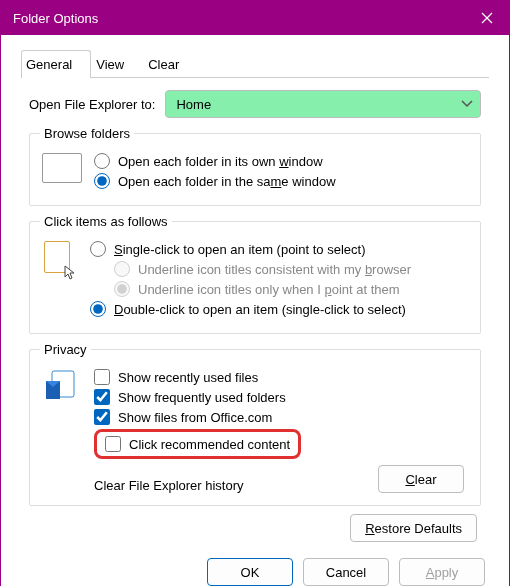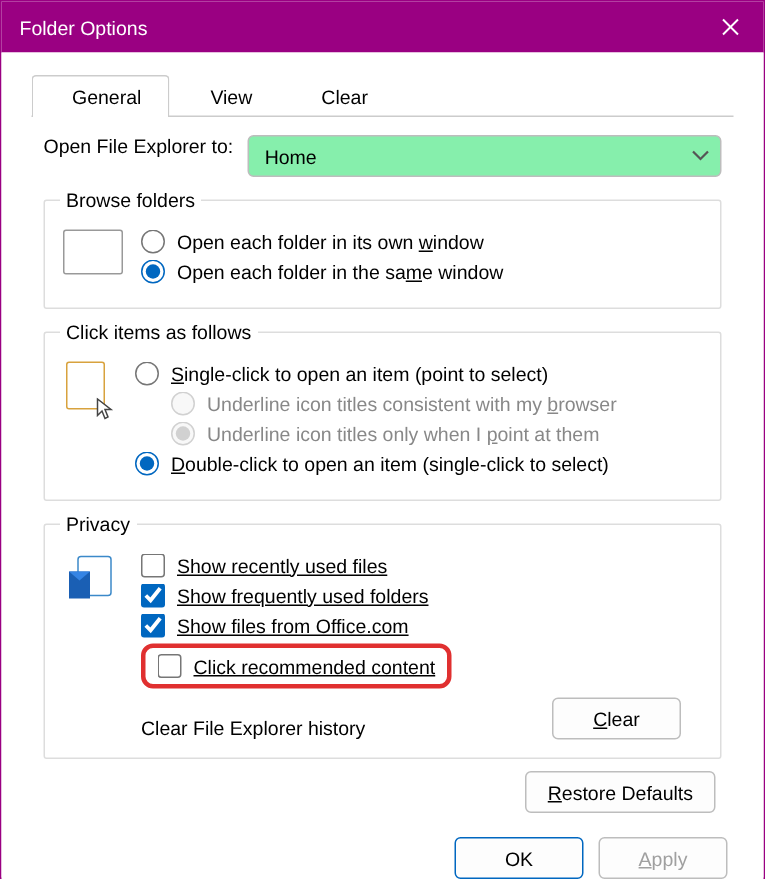--- a/index.html
+++ b/index.html
@@ -5,44 +5,44 @@
   * { box-sizing: border-box; font-family: "Segoe UI", Arial, sans-serif; }
   html, body { margin: 0; padding: 0; }
   body { width: 510px; height: 586px; background: #f0f0f0; }
   .window { width: 510px; height: 586px; background: #fff; border: 1px solid #9a0082; display: flex; flex-direction: column; }
   .titlebar { height: 34px; background: #9a0082; color: #fff; display: flex; align-items: center; padding: 0 0 0 12px; font-size: 13px; font-weight: 400; }
   .titlebar .title { flex: 1; }
   .close-btn { display: flex; align-items: center; justify-content: center; width: 44px; height: 34px; cursor: pointer; }
   .close-btn svg { stroke: #fff; stroke-width: 1.3; }
   .client { flex: 1; background: #fff; padding: 10px 12px 10px 12px; display: flex; flex-direction: column; }
   .tabs { display: flex; border-bottom: 1px solid #ccc; margin: 4px 8px 0 8px; }
-  .tab { padding: 6px 18px 6px 26px; font-size: 13px; border: 1px solid transparent; border-bottom: none; position: relative; top: 1px; color: #000; cursor: pointer; }
+  .tab { padding: 6px 18px 6px 4px; font-size: 13px; border: 1px solid transparent; border-bottom: none; position: relative; top: 1px; color: #000; cursor: pointer; }
   .tab.active { border-color: #ccc; background: #fff; border-top-left-radius: 3px; border-top-right-radius: 3px; }
   .tab:not(.active) { background: transparent; }
   .tabcontent { flex: 1; padding: 12px 16px 8px 16px; font-size: 13px; color: #000; }
-  .row-open { display: flex; margin-bottom: 8px; }
+  .row-open { display: flex; align-items: center; margin-bottom: 8px; }
   .row-open label { margin-right: 10px; }
   .select-wrap { flex: 1; position: relative; }
   .select { width: 100%; height: 28px; border: 1px solid #bdbdbd; border-radius: 4px; padding: 0 26px 0 10px; font-size: 13px; background: #86efac; display: flex; align-items: center; cursor: pointer; }
   .select-chevron { position: absolute; right: 8px; top: 50%; transform: translateY(-50%); pointer-events: none; }
-  fieldset { border: 1px solid #ddd; border-radius: 2px; margin: 8px 0; padding: 8px 26px 12px 10px; position: relative; }
+  fieldset { border: 1px solid #ddd; border-radius: 2px; margin: 8px 0; padding: 8px 16px 12px 10px; position: relative; }
   fieldset legend { font-size: 13px; padding: 0 4px; color: #000; }
   .folder-row { display: flex; align-items: flex-start; }
   .folder-icon { width: 40px; height: 30px; border: 1px solid #999; border-radius: 2px; background: #fff; margin: 4px 12px 0 2px; flex-shrink: 0; }
   .radio-col { flex: 1; }
   .radio-item { display: flex; align-items: center; margin: 4px 0; cursor: pointer; }
   .radio-item input[type=radio] { accent-color: #0067c0; width: 16px; height: 16px; margin: 0 8px 0 0; }
   .radio-item.disabled { color: #888; cursor: default; }
   .radio-item.disabled input[type=radio] { accent-color: #888; }
   .sub-radio { margin-left: 24px; font-size: 13px; }
   .click-icon { width: 32px; height: 38px; margin: 4px 14px 0 4px; flex-shrink: 0; position: relative; }
   .click-icon-box { width: 26px; height: 32px; background: #fff; border: 1px solid #d8a23d; border-radius: 2px; position: absolute; top: 0; left: 0; }
   .click-icon-cursor { position: absolute; right: -2px; bottom: -2px; }
   .privacy-icon { width: 36px; height: 36px; margin: 2px 14px 0 4px; flex-shrink: 0; position: relative; }
-  .check-item { display: flex; align-items: center; margin: 4px 0; cursor: pointer; text-decoration: underline; }
+  .check-item { display: flex; align-items: center; margin: 4px 0; cursor: pointer; }
   .check-item input[type=checkbox] { width: 16px; height: 16px; accent-color: #0067c0; margin: 0 8px 0 0; }
   .highlight { border: 3px solid #e03030; border-radius: 8px; padding: 4px 8px; display: inline-flex; align-items: center; }
   .clear-row { display: flex; align-items: flex-end; margin-top: 6px; }
   .clear-row .lbl { flex: 1; }
   .btn { min-width: 86px; height: 28px; border: 1px solid #bdbdbd; border-radius: 4px; background: #fdfdfd; font-size: 13px; padding: 0 14px; cursor: pointer; display: inline-flex; align-items: center; justify-content: center; }
   .btn.primary { border-color: #0067c0; }
   .btn.disabled { color: #a0a0a0; cursor: default; }
   .footer { display: flex; justify-content: flex-end; gap: 10px; padding: 8px 12px 12px 12px; }
   .restore-row { display: flex; justify-content: flex-end; padding-right: 4px; margin-top: 8px; }
   .u { text-decoration: underline; }
@@ -167,16 +167,17 @@
       </fieldset>
 
       <div class="restore-row">
         <button class="btn"><span class="u">R</span>estore Defaults</button>
       </div>
 
     </div>
 
     <div class="footer">
       <button class="btn primary">OK</button>
+      <button class="btn">Cancel</button>
       <button class="btn disabled"><span style="text-decoration:underline">A</span>pply</button>
     </div>
   </div>
 </div>
 
 </body></html>

